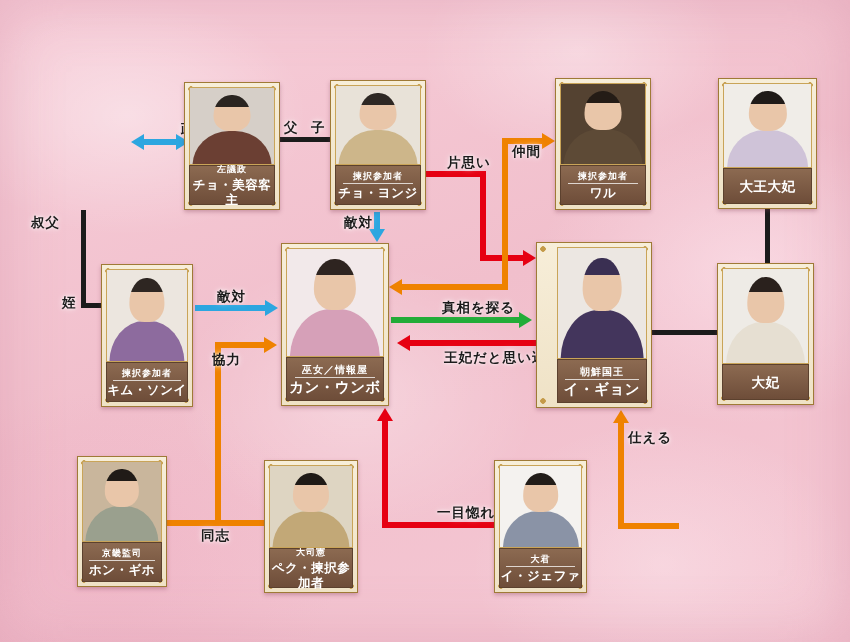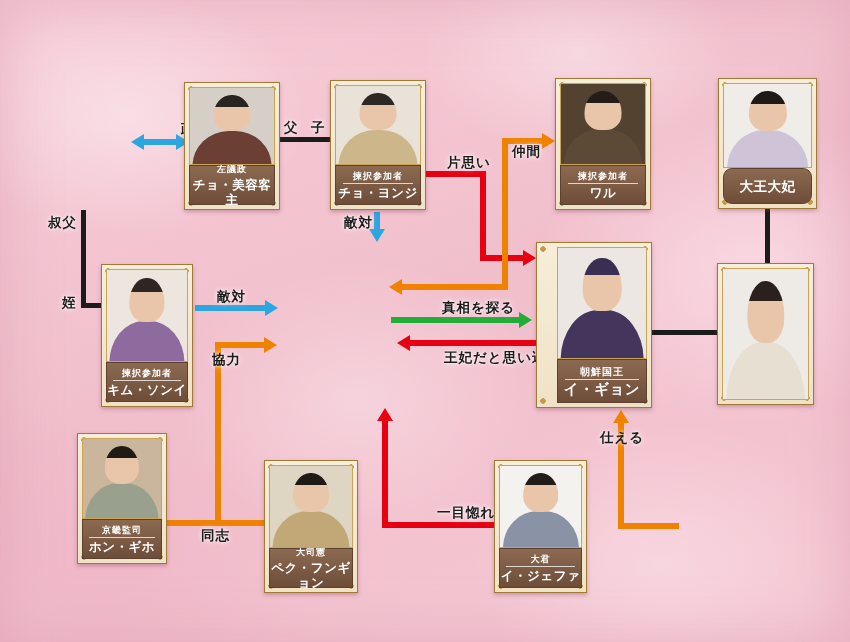--- a/index.html
+++ b/index.html
@@ -47,21 +47,21 @@
     width:44%;height:48%;
     background:linear-gradient(var(--hat,#2a2420) 0 32%, #e9c6a9 32%);
     border-radius:48% 48% 42% 42% / 56% 56% 40% 40%;
   }
   .plate{
     background:linear-gradient(#8c6a51,#6e4d39);
     border:1px solid #5c412e;color:#fff;text-align:center;
     display:flex;flex-direction:column;justify-content:center;
   }
   .plate.two{height:38px;}
-  .plate.single{height:34px;border-radius:9px;}
+  .plate.single{height:34px;}
   .plate .title{
     font-family:"Liberation Serif","DejaVu Serif",serif;
     font-size:9px;font-weight:700;letter-spacing:1px;line-height:12px;
   }
   .plate .divider{height:1px;background:rgba(255,255,255,.75);width:84%;margin:1px auto 2px;}
   .plate .name{font-size:12.5px;font-weight:700;letter-spacing:.5px;line-height:15px;}
   .plate.single .name{font-size:13.5px;}
   .big .plate.two{height:42px;}
   .big .plate .title{font-size:10px;}
   .big .plate .name{font-size:14.5px;}
@@ -69,21 +69,21 @@
   
   .c-kim-manchan {left:38px; top:82px; width:96px; height:128px; --pbg:#d9d2cb;--cloth:#7a4038;--hat:#2a2420;}
   .c-jo-heungyun {left:184px;top:82px; width:96px; height:128px; --pbg:#d6cfc8;--cloth:#6b3f33;--hat:#2a2420;}
   .c-jo-yeongji  {left:330px;top:80px; width:96px; height:130px; --pbg:#e8e2d8;--cloth:#cdb68a;--hat:#2e2824;}
   .c-wal         {left:555px;top:78px; width:96px; height:132px; --pbg:#544231;--cloth:#5d4a36;--hat:#241c16;}
   .c-gqd         {left:718px;top:78px; width:99px; height:131px; --pbg:#f0ede8;--cloth:#cfc3d8;--hat:#1f1a18;}
   .c-kim-songi   {left:101px;top:264px;width:92px; height:143px; --pbg:#ece6df;--cloth:#8d6b9e;--hat:#2e2622;}
   .c-kang-unbo   {left:281px;top:243px;width:108px;height:163px; --pbg:#f2e9ea;--cloth:#d6a0b8;--hat:#2e2420;}
   .c-lee-kyung   {left:536px;top:242px;width:116px;height:166px;padding-left:20px; --pbg:#ece7e2;--cloth:#43355c;--hat:#3a2f52;}
   .c-qd          {left:717px;top:263px;width:97px; height:142px; --pbg:#eeebe6;--cloth:#e6dfd2;--hat:#2a211d;}
-  .c-hong-giho   {left:77px; top:433px;width:90px; height:131px; --pbg:#c9b69c;--cloth:#9aa08e;--hat:#201b17;}
+  .c-hong-giho   {left:77px; top:456px;width:90px; height:131px; --pbg:#c9b69c;--cloth:#9aa08e;--hat:#201b17;}
   .c-baek-chayeon{left:264px;top:460px;width:94px; height:133px; --pbg:#ded5c2;--cloth:#c2a877;--hat:#1f1a16;}
   .c-lee-jaehwa  {left:494px;top:460px;width:93px; height:133px; --pbg:#f4f2ef;--cloth:#8a93a6;--hat:#221d19;}
   .c-hwang       {left:679px;top:460px;width:93px; height:133px; --pbg:#93a183;--cloth:#4e5d42;--hat:#232019;}
 
   
   .seg{position:absolute;background:var(--c,#1b1b1b);}
   .red   {--c:var(--arrow-red,#e60012);}
   .blue  {--c:var(--arrow-blue,#2ca6e0);}
   .orange{--c:var(--arrow-orange,#ef8200);}
   .green {--c:var(--arrow-green,#22ac38);}
@@ -124,32 +124,32 @@
   
   .rlbl{
     position:absolute;white-space:nowrap;
     font-family:"Liberation Serif","DejaVu Serif",serif;
     font-size:13.5px;font-weight:700;letter-spacing:1px;color:#1b1b1b;
     text-shadow:0 0 3px rgba(255,255,255,.95),0 0 6px rgba(255,255,255,.8);
   }
   #lbl-pol    {left:157px;top:120px;margin-left:24px;}
   #lbl-father {left:284px;top:119px;}
   #lbl-son    {left:311px;top:119px;}
-  #lbl-uncle  {left:48px; top:214px;}
+  #lbl-uncle  {left:31px; top:214px;}
   #lbl-niece  {left:62px; top:294px;}
   #lbl-host1  {left:344px;top:214px;}
   #lbl-love1  {left:447px;top:154px;}
   #lbl-comp   {left:512px;top:143px;}
   #lbl-host2  {left:217px;top:288px;}
   #lbl-coop   {left:212px;top:351px;}
   #lbl-truth  {left:442px;top:299px;}
   #lbl-believe{left:444px;top:349px;}
   #lbl-love2  {left:437px;top:504px;}
   #lbl-comrade{left:201px;top:527px;}
-  #lbl-serve  {left:600px;top:429px;font-family:Liberation Serif, serif;}
+  #lbl-serve  {left:628px;top:429px;font-family:Liberation Serif, serif;}
 </style>
 </head>
 <body>
 
 <div class="stage">
 
   <div class="seg blue ah-l ah-r" id="l-pol"></div>
   <div class="seg blk" id="l-fs"></div>
   <div class="seg blk" id="l-uncle-v"></div>
   <div class="seg blk" id="l-uncle-h"></div>
@@ -226,49 +226,60 @@
 
   <div class="card c-kim-songi">
     <div class="photo"></div>
     <div class="plate two">
       <div class="title">揀択参加者</div>
       <div class="divider"></div>
       <div class="name">キム・ソンイ</div>
     </div>
   </div>
 
+  <div class="card c-kang-unbo big">
+    <div class="photo"></div>
+    <div class="plate two">
+      <div class="title">巫女／情報屋</div>
+      <div class="divider"></div>
+      <div class="name">カン・ウンボ</div>
+    </div>
+  </div>
 
   <div class="card c-lee-kyung big">
     <div class="photo"></div>
     <div class="plate two">
       <div class="title">朝鮮国王</div>
       <div class="divider"></div>
       <div class="name">イ・ギョン</div>
     </div>
   </div>
 
   <div class="card c-qd">
     <div class="photo"></div>
+    <div class="plate single">
+      <div class="name">大妃</div>
+    </div>
   </div>
 
   <div class="card c-hong-giho">
     <div class="photo"></div>
     <div class="plate two">
       <div class="title">京畿監司</div>
       <div class="divider"></div>
       <div class="name">ホン・ギホ</div>
     </div>
   </div>
 
   <div class="card c-baek-chayeon">
     <div class="photo"></div>
     <div class="plate two">
       <div class="title">大司憲</div>
       <div class="divider"></div>
-      <div class="name">ペク・フンギョン</div>
+      <div class="name">ペク・揀択参加者</div>
     </div>
   </div>
 
   <div class="card c-lee-jaehwa">
     <div class="photo"></div>
     <div class="plate two">
       <div class="title">大君</div>
       <div class="divider"></div>
       <div class="name">イ・ジェファ</div>
     </div>

